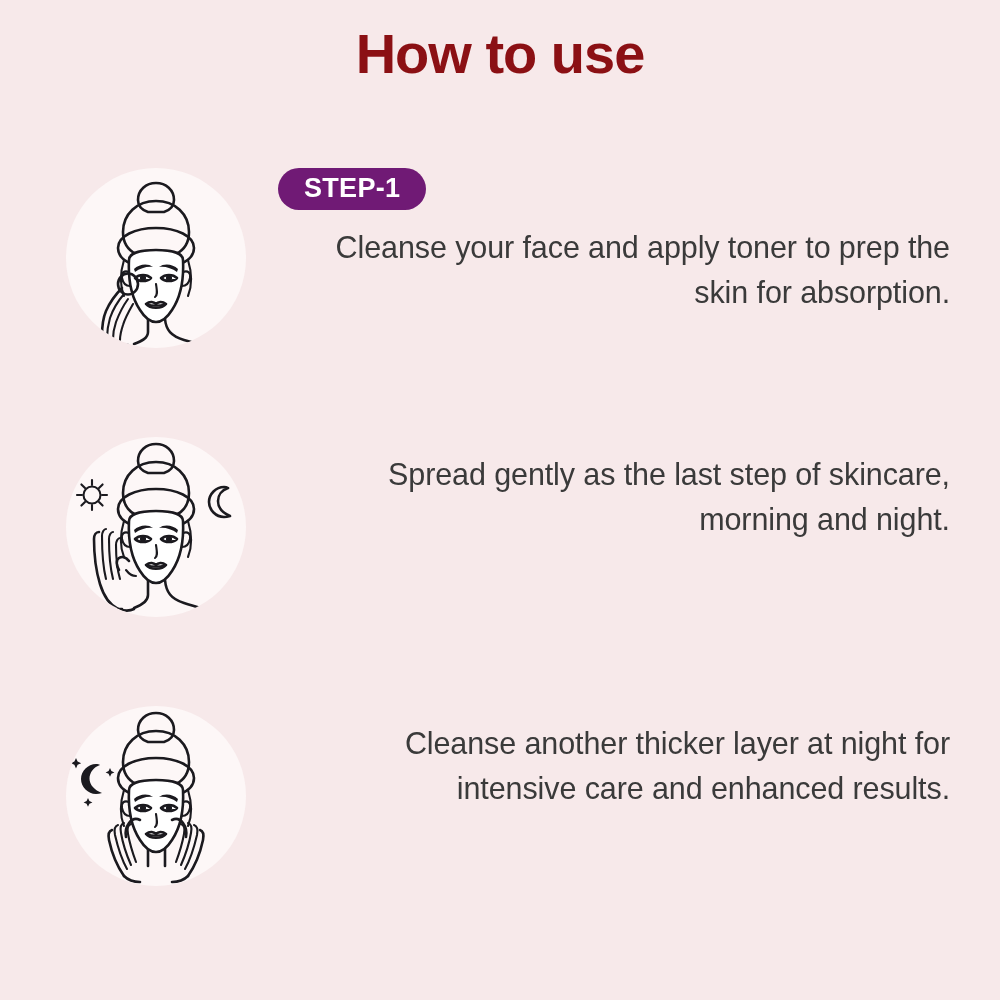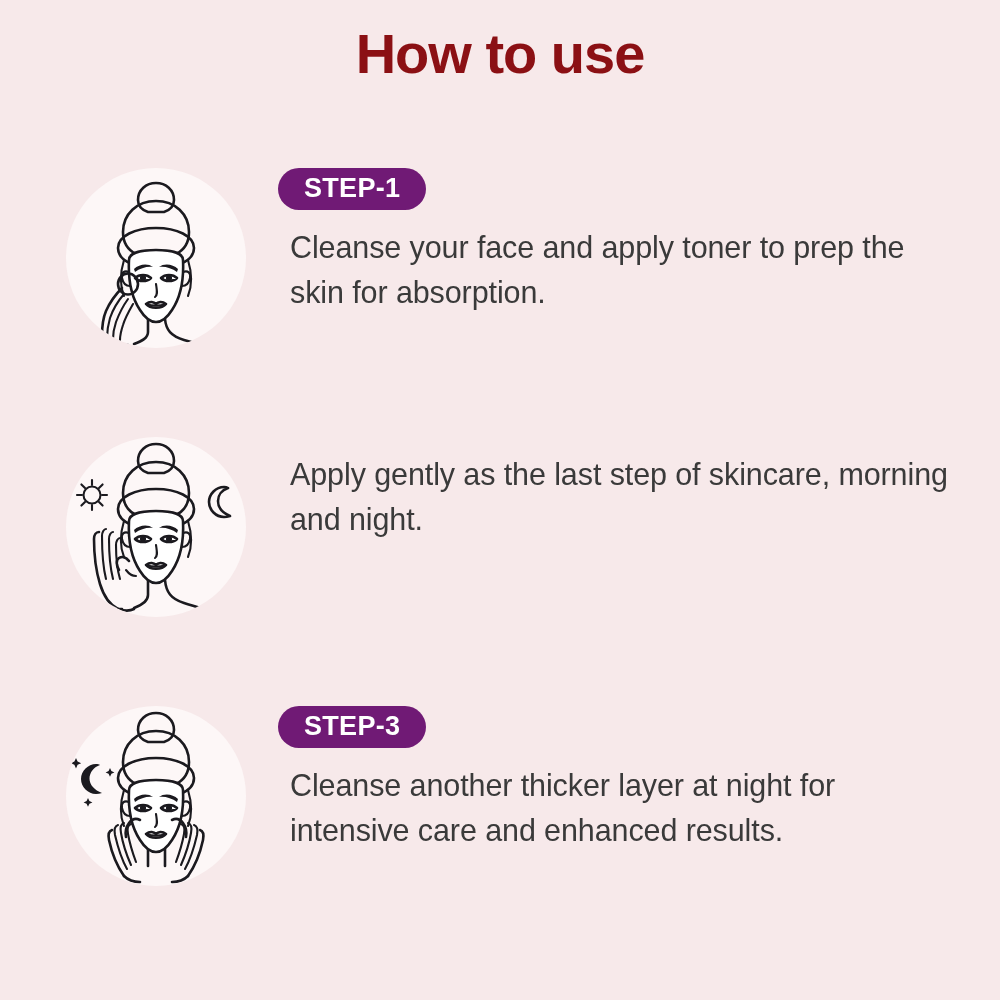--- a/index.html
+++ b/index.html
@@ -83,20 +83,21 @@
   }
 
   .step-text {
     margin-top: 15px;
     margin-left: 12px;
     font-size: 30.5px;
     line-height: 1.48;
     color: #3a3a3a;
     letter-spacing: -0.1px;
     max-width: 660px;
+    text-align: right;
   }
 
   
   .ink {
     fill: none;
     stroke: #1b1a1f;
     stroke-width: 2.6;
     stroke-linecap: round;
     stroke-linejoin: round;
   }
@@ -236,21 +237,21 @@
         <path class="ink-thin" d="M47 95 C45 95 43 98 43 102 C43 116 44 130 47 142"></path>
         <path class="ink-thin" d="M54 101 C52 101 50 104 50 108 C50 120 51 132 54 142"></path>
         <path class="ink" d="M52 172 C58 174 64 174 68 172"></path>
         <path class="ink-thin" d="M60 133 C63 137 66 139 70 139"></path>
 
         <path class="ink" d="M26 172 L56 172"></path>
       </svg>
     </div>
 
     <div class="step-body">
-      <div class="step-text">Apply gently as the last step of skincare, morning and night.</div>
+      <div class="step-text">Spread gently as the last step of skincare, morning and night.</div>
     </div>
   </div>
 
   <div class="step-row row3">
 
     <div class="step-illustration">
       <svg viewBox="0 0 180 180" xmlns="http://www.w3.org/2000/svg">
 
         <g>
           <path class="ink-fill" d="M30 58 C22 58 15 65 15 73 C15 81 22 88 30 88 C32 88 34 87.6 36 87 C28.5 84 23.5 79 23.5 72.5 C23.5 66.5 28 61 34 59 C33 58.4 31.6 58 30 58 Z"></path>
@@ -302,18 +303,17 @@
         <path class="ink-thin" d="M122 117 C125 118 126 122 125 127 C123 139 119 150 115 159"></path>
         <path class="ink-thin" d="M115 118 C118 119 119 123 118 128 C116 139 113 148 110 156"></path>
         <path class="ink" d="M122 170 C118 174 112 176 106 176"></path>
 
         <path class="ink" d="M34 176 L50 176"></path>
         <path class="ink" d="M130 176 L146 176"></path>
       </svg>
     </div>
 
     <div class="step-body">
-      <div class="step-badge">STEP-3</div>
       <div class="step-text">Cleanse another thicker layer at night for intensive care and enhanced results.</div>
     </div>
   </div>
 
 </div>
 
 </body></html>

